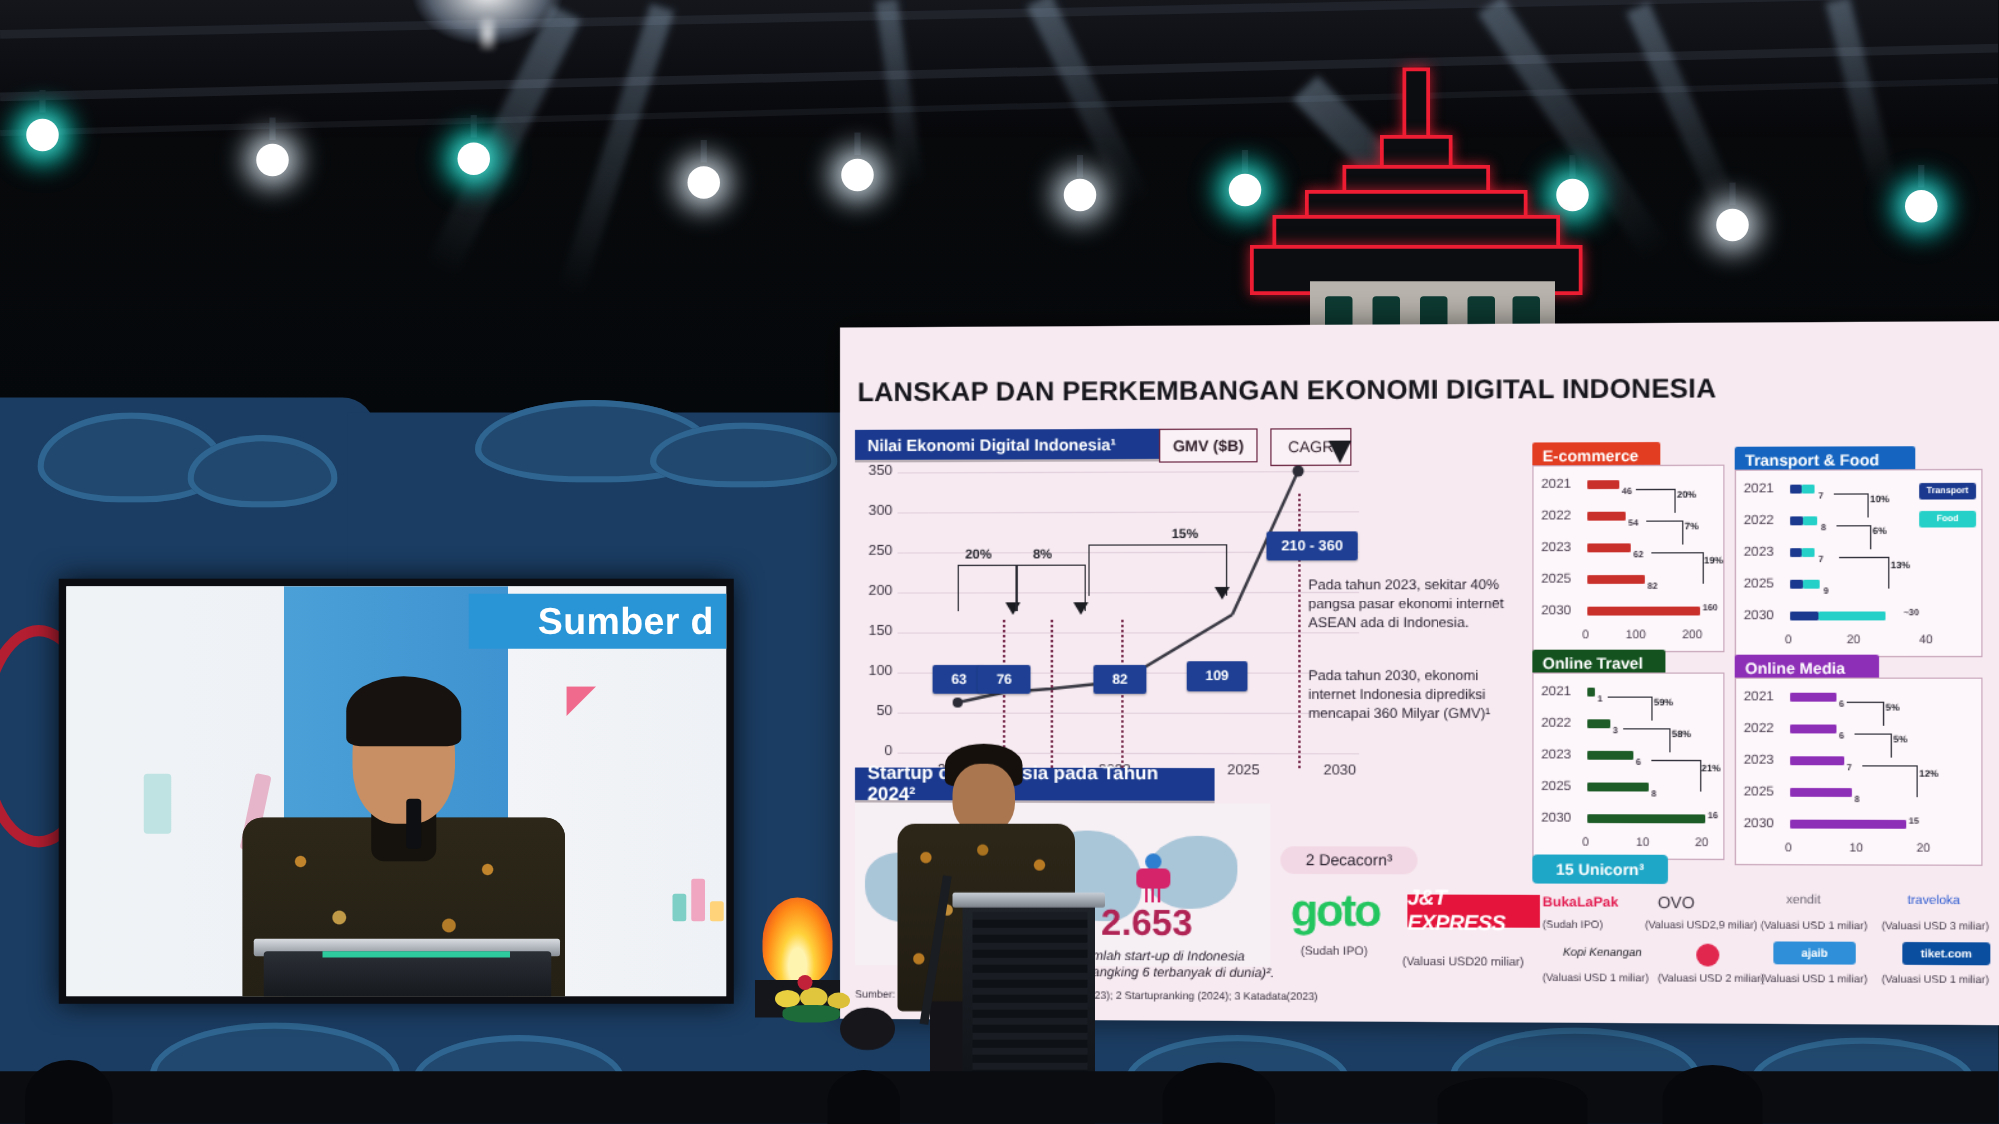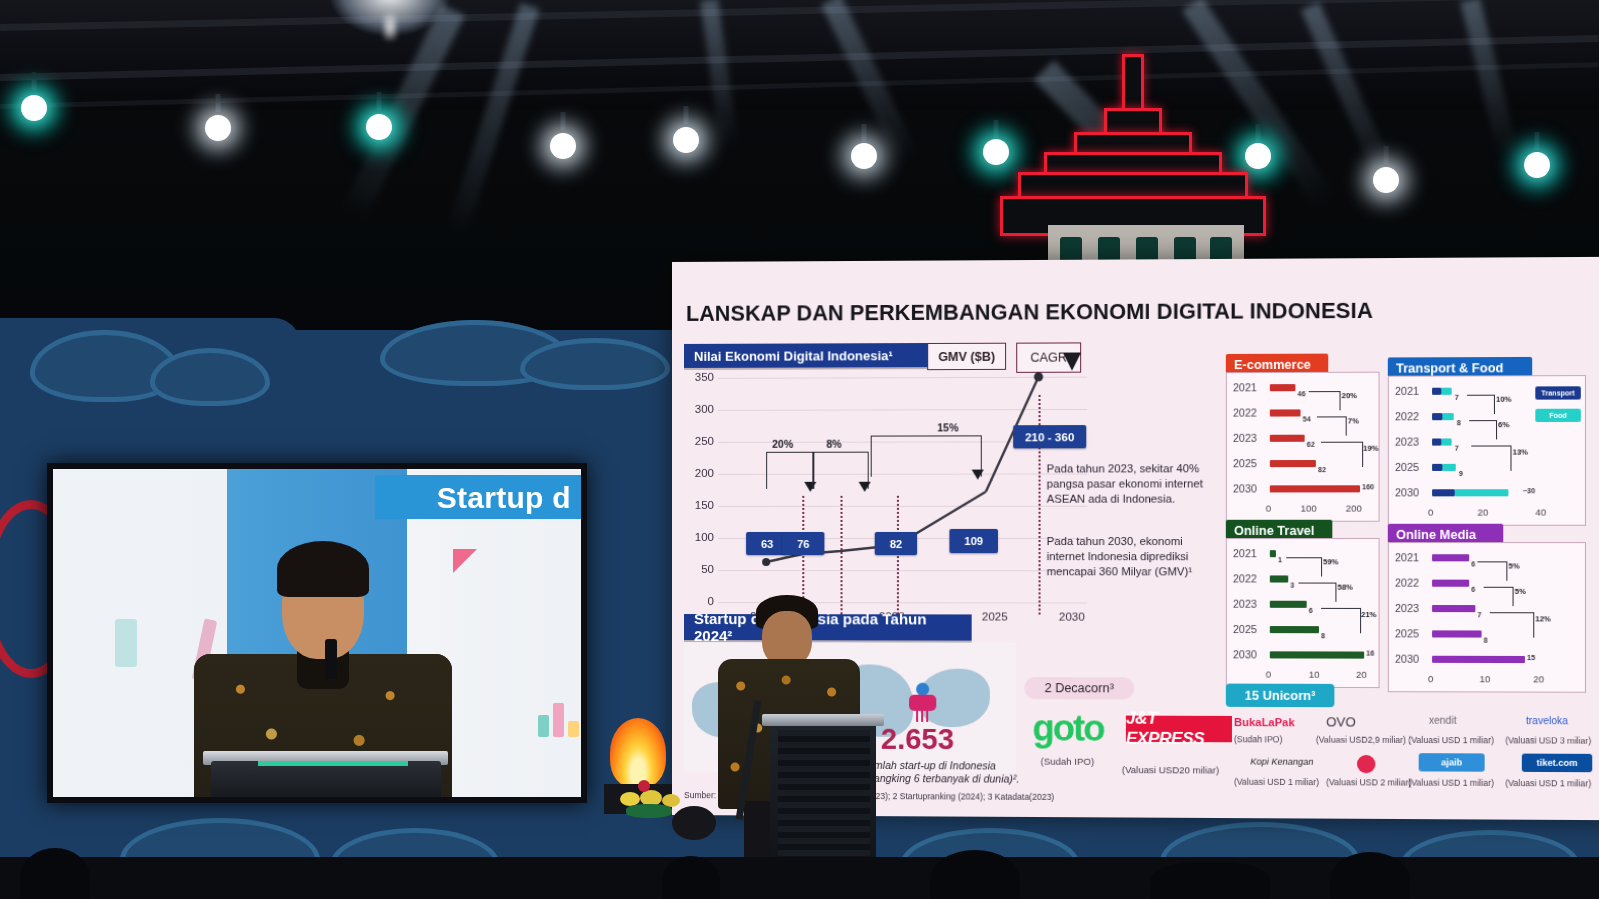--- a/index.html
+++ b/index.html
@@ -268,21 +268,21 @@
 
   <div class="leftscreen">
     <div class="ls-img">
       <div class="ls-slidebg"></div>
       <div class="ls-pen" style="left:145px;top:150px;width:13px;height:62px;transform:rotate(12deg);"></div>
       <div class="ls-pen" style="left:62px;top:150px;width:22px;height:48px;background:#bfe3e3;"></div>
       <div class="ls-minibar" style="left:485px;height:22px;background:#7ecfc6;"></div>
       <div class="ls-minibar" style="left:500px;height:34px;background:#f0a6c0;"></div>
       <div class="ls-minibar" style="left:515px;height:16px;background:#ffd37a;"></div>
       <div class="ls-startupchip"></div>
-      <div class="ls-startuptxt">Startup d</div>
+      <div class="ls-startuptxt">Sumber d</div>
       <div style="position:absolute;left:400px;top:80px;width:24px;height:24px;background:#ef6a8c;
                   clip-path:polygon(0 0,100% 0,0 100%);"></div>
 
       <div class="spk" style="left:140px;top:40px;width:260px;height:300px;">
         <div class="body" style="top:145px;width:258px;height:160px;">
           <div class="batik"></div>
         </div>
         <div class="collar" style="top:140px;width:52px;height:40px;"></div>
         <div class="head" style="top:42px;width:82px;height:108px;"></div>
         <div class="hair" style="top:32px;width:92px;height:56px;"></div>

